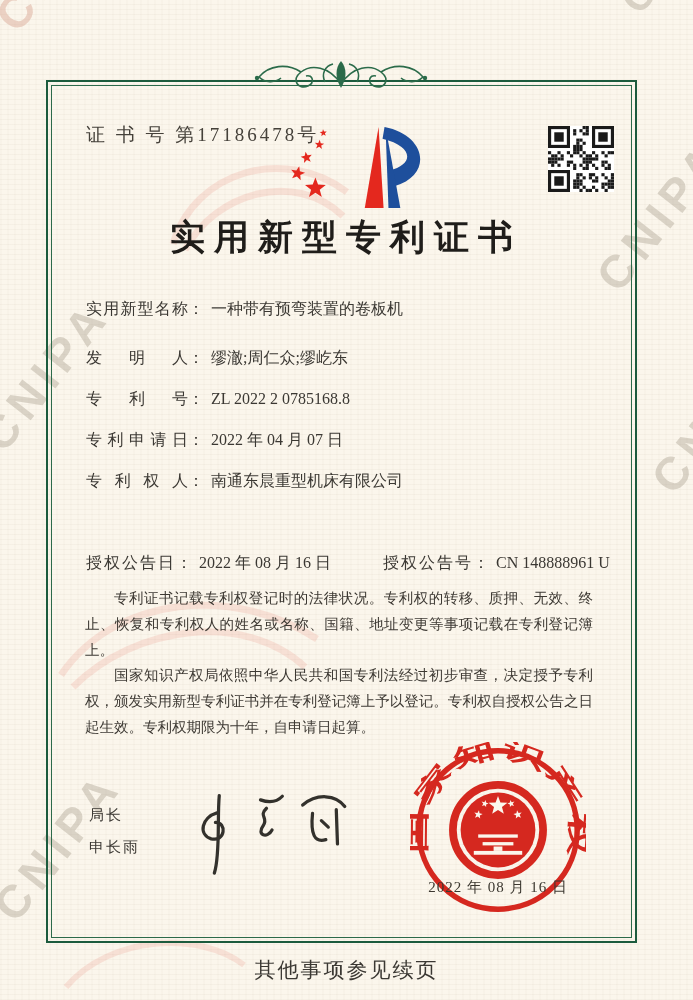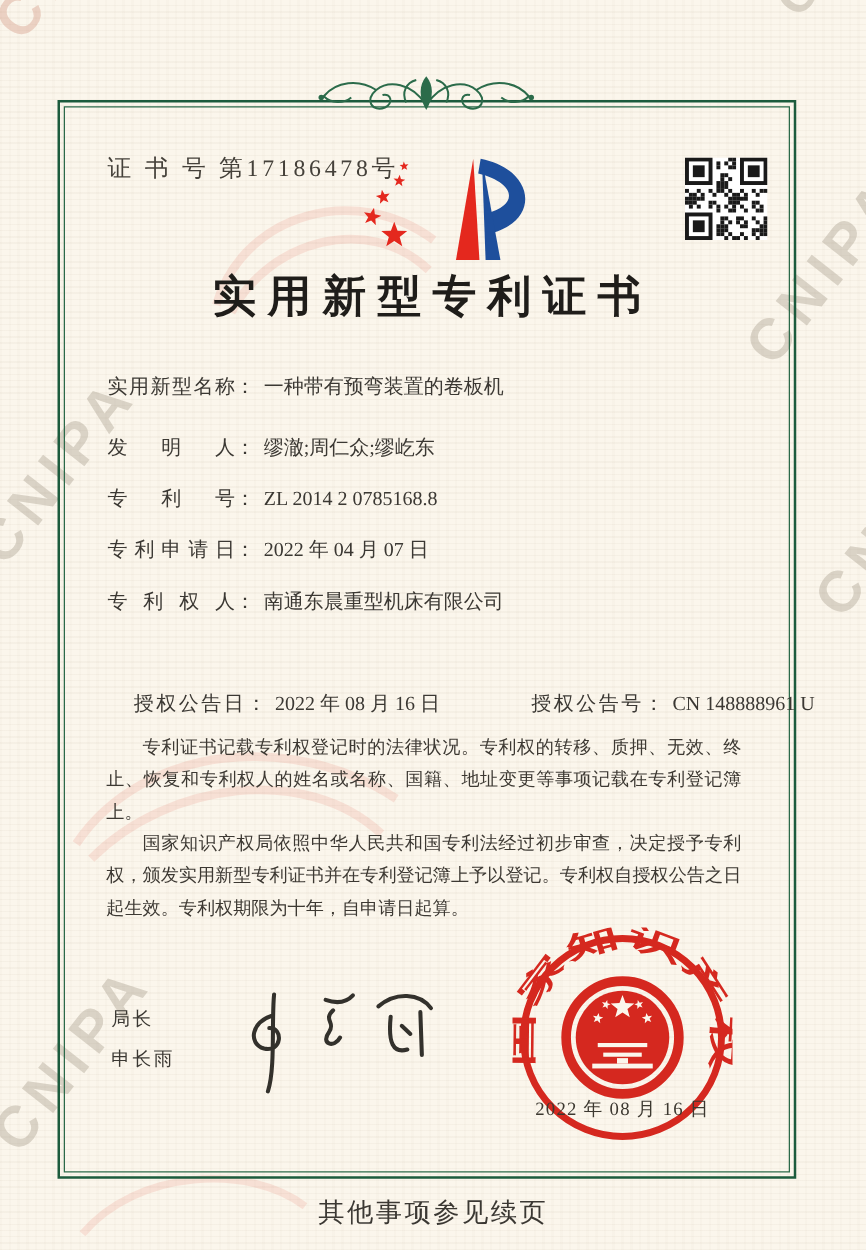--- a/index.html
+++ b/index.html
@@ -32,21 +32,21 @@
   .qr{position:absolute;left:548px;top:126px;width:66px;height:66px;}
   .title{
     position:absolute;left:46px;top:214px;width:591px;text-align:center;
     font-size:35px;font-weight:bold;letter-spacing:9px;padding-left:9px;box-sizing:border-box;
     color:#1f1d1a;
   }
   .frow{position:absolute;left:86px;width:520px;font-size:16px;color:#3b3833;white-space:nowrap;}
   .flabel{display:inline-block;width:102px;text-align:justify;text-align-last:justify;vertical-align:bottom;}
   .fcolon{display:inline-block;}
   .fvalue{margin-left:7px;}
-  .grant-part{display:inline-block;margin-left:21px;}
+  .grant-part{display:inline-block;}
   .grant-part .glabel{letter-spacing:2px;}
   .grant-gap{display:inline-block;width:44px;}
   .paras{
     position:absolute;left:85px;top:586px;width:508px;
     font-size:14.5px;line-height:1.78;color:#3d3933;text-align:justify;
   }
   .paras p{margin:0;text-indent:2em;}
   .director-title{position:absolute;left:89px;top:806px;font-size:15px;letter-spacing:2px;}
   .director-name{position:absolute;left:89px;top:838px;font-size:15px;letter-spacing:2px;}
   .signature{position:absolute;left:168px;top:780px;width:210px;height:100px;}
@@ -236,21 +236,21 @@
 
   <div class="title">实用新型专利证书</div>
 
   <div class="frow" style="top:299px">
     <span class="flabel">实用新型名称</span><span class="fcolon">：</span><span class="fvalue">一种带有预弯装置的卷板机</span>
   </div>
   <div class="frow" style="top:348px">
     <span class="flabel">发明人</span><span class="fcolon">：</span><span class="fvalue">缪澈;周仁众;缪屹东</span>
   </div>
   <div class="frow" style="top:389px">
-    <span class="flabel">专利号</span><span class="fcolon">：</span><span class="fvalue">ZL 2014 2 0785168.8</span>
+    <span class="flabel">专利号</span><span class="fcolon">：</span><span class="fvalue">ZL 2022 2 0785168.8</span>
   </div>
   <div class="frow" style="top:430px">
     <span class="flabel">专利申请日</span><span class="fcolon">：</span><span class="fvalue">2022 年 04 月 07 日</span>
   </div>
   <div class="frow" style="top:471px">
     <span class="flabel">专利权人</span><span class="fcolon">：</span><span class="fvalue">南通东晨重型机床有限公司</span>
   </div>
 
   <div class="frow" style="top:553px">
     <span class="grant-part">

